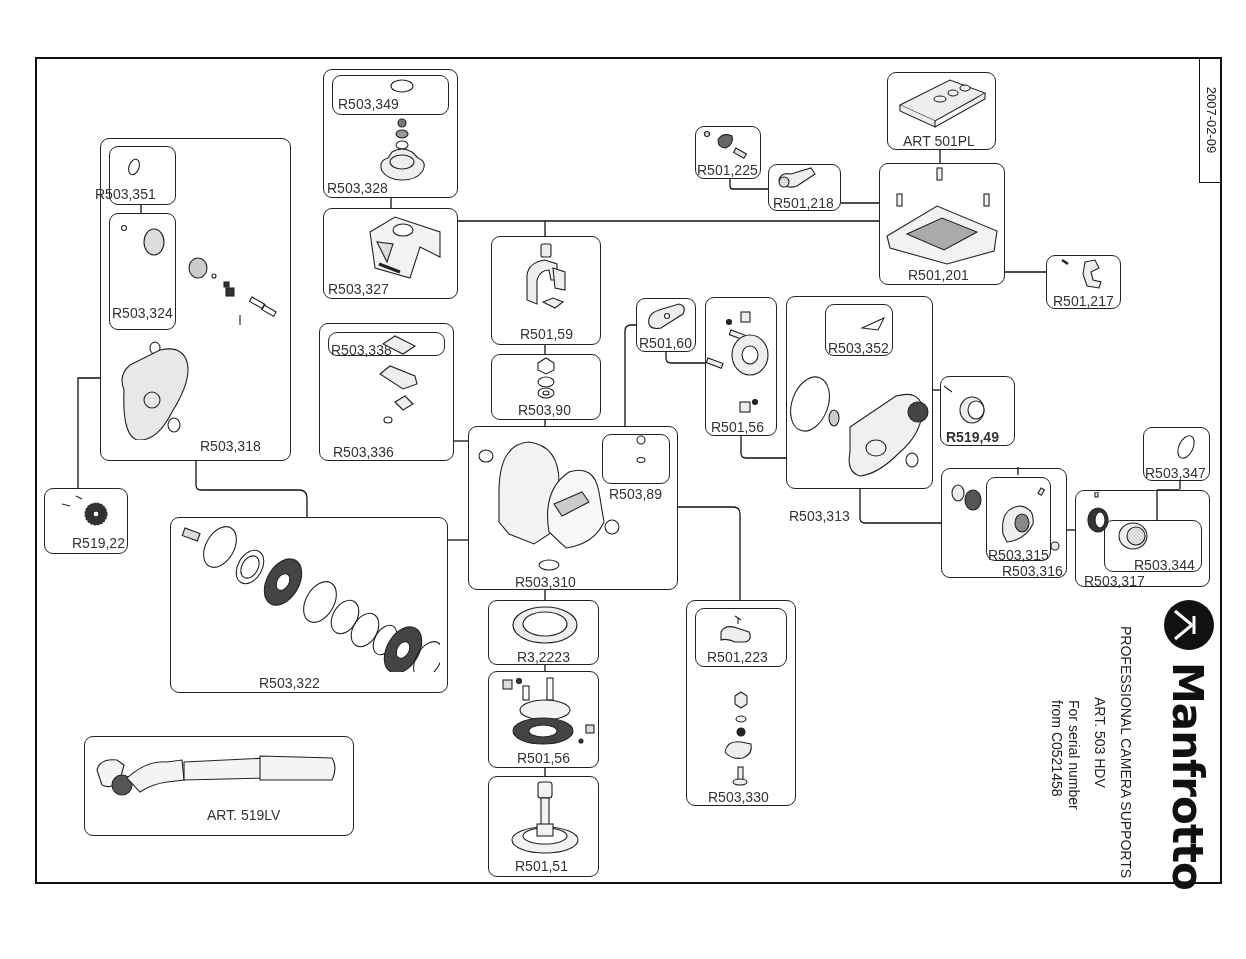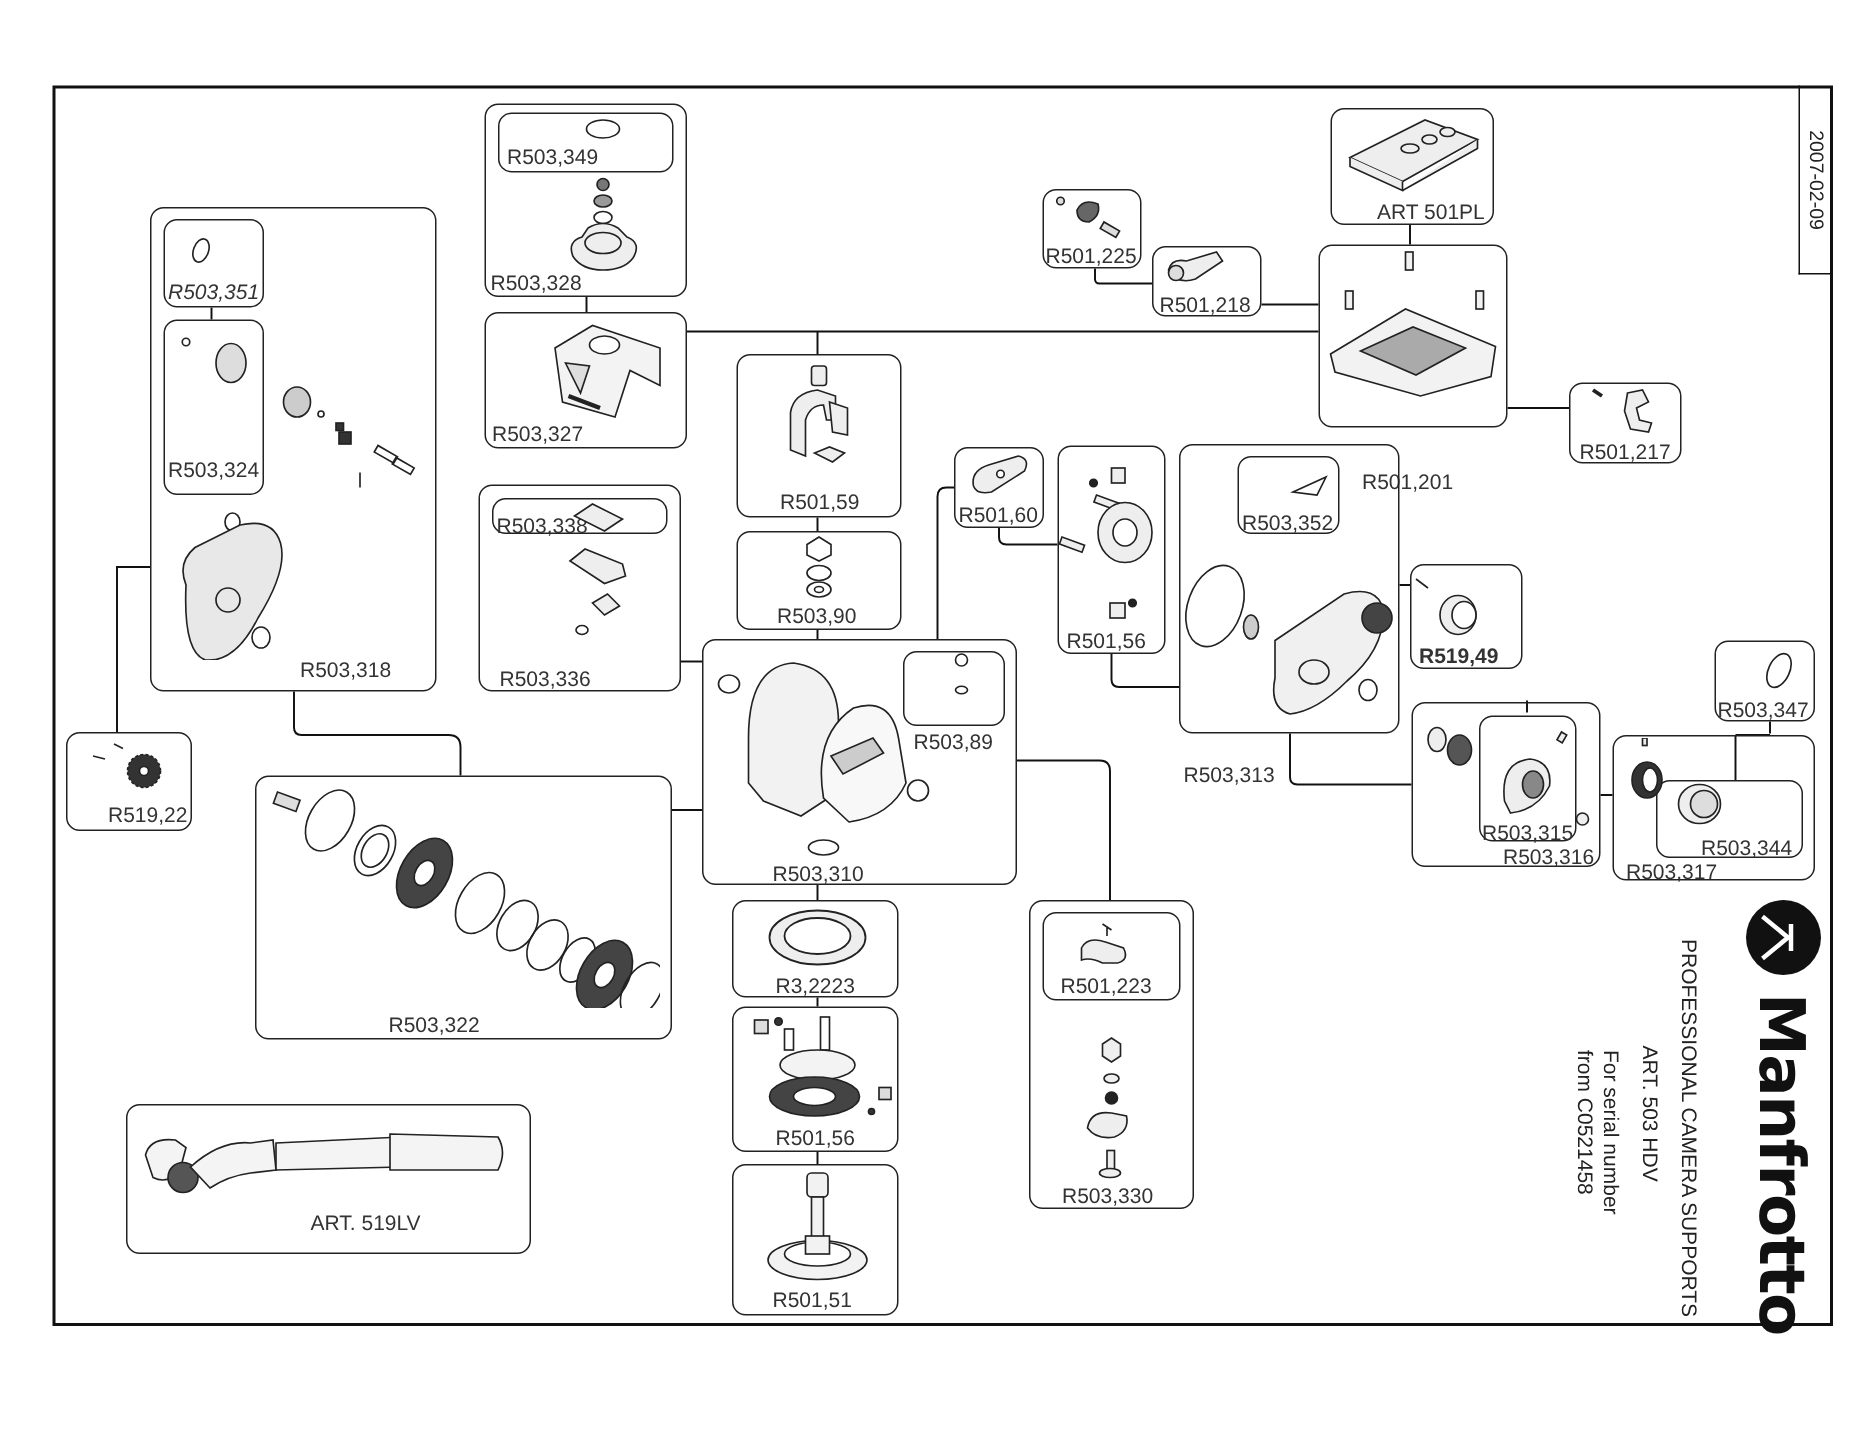--- a/index.html
+++ b/index.html
@@ -83,21 +83,21 @@
       <path d="M5 20 L30 5 L75 20 L75 45 L55 35 L45 66 L10 56 Z"></path>
       <ellipse cx="38" cy="18" rx="10" ry="6" fill="#fff"></ellipse>
       <path d="M12 30 L22 50 L28 32 Z" fill="#ddd"></path>
       <path d="M14 52 L35 60" stroke-width="3"></path>
     </g>
   </svg>
 
   <div class="box" style="left:100px;top:138px;width:191px;height:323px;"></div>
   <div class="box" style="left:109px;top:146px;width:67px;height:59px;"></div>
   <div class="box" style="left:109px;top:213px;width:67px;height:117px;"></div>
-  <div class="lbl" style="left:112px;top:187px;font-style:italic;">R503,351</div>
+  <div class="lbl" style="left:95px;top:187px;">R503,351</div>
   <div class="lbl" style="left:112px;top:306px;">R503,324</div>
   <div class="lbl" style="left:200px;top:439px;">R503,318</div>
   <svg class="part" style="left:112px;top:150px" width="180" height="290">
     <g fill="none" stroke="#222" stroke-width="1.1">
       <ellipse cx="22" cy="17" rx="5" ry="8" transform="rotate(20 22 17)"></ellipse>
       <circle cx="12" cy="78" r="2.5"></circle>
       <ellipse cx="42" cy="92" rx="10" ry="13" fill="#ddd"></ellipse>
       <ellipse cx="86" cy="118" rx="9" ry="10" fill="#ccc"></ellipse>
       <circle cx="102" cy="126" r="2"></circle>
       <rect x="112" y="132" width="5" height="5" fill="#333"></rect>
@@ -273,34 +273,34 @@
   <div class="box" style="left:768px;top:164px;width:73px;height:47px;"></div>
   <div class="lbl" style="left:773px;top:196px;">R501,218</div>
   <svg class="part" style="left:775px;top:166px" width="50" height="28">
     <g fill="#eee" stroke="#222" stroke-width="1.1">
       <path d="M4 14 Q6 6 16 8 L36 2 L40 8 L22 20 Q10 24 4 14 Z"></path>
       <ellipse cx="9" cy="16" rx="5" ry="5" fill="#ddd"></ellipse>
     </g>
   </svg>
 
   <div class="box" style="left:887px;top:72px;width:109px;height:78px;"></div>
-  <div class="lbl" style="left:903px;top:134px;margin-left:15px;">ART 501PL</div>
+  <div class="lbl" style="left:903px;top:134px;">ART 501PL</div>
   <svg class="part" style="left:895px;top:75px" width="95" height="55">
     <g fill="#eee" stroke="#222" stroke-width="1.1">
       <path d="M5 30 L55 5 L90 18 L40 46 Z"></path>
       <path d="M5 30 L5 36 L40 52 L40 46"></path>
       <path d="M40 52 L90 24 L90 18"></path>
       <ellipse cx="45" cy="24" rx="6" ry="3"></ellipse>
       <ellipse cx="58" cy="18" rx="5" ry="3"></ellipse>
       <ellipse cx="70" cy="13" rx="5" ry="3"></ellipse>
     </g>
   </svg>
 
   <div class="box" style="left:879px;top:163px;width:126px;height:122px;"></div>
-  <div class="lbl" style="left:908px;top:268px;margin-top:46px;">R501,201</div>
+  <div class="lbl" style="left:908px;top:268px;">R501,201</div>
   <svg class="part" style="left:882px;top:166px" width="120" height="100">
     <g fill="#f2f2f2" stroke="#222" stroke-width="1.1">
       <rect x="55" y="2" width="5" height="12"></rect>
       <rect x="15" y="28" width="5" height="12"></rect>
       <rect x="102" y="28" width="5" height="12"></rect>
       <path d="M5 70 L55 40 L115 65 L112 85 L65 98 L8 82 Z"></path>
       <path d="M25 68 L60 52 L95 66 L62 84 Z" fill="#aaa"></path>
     </g>
   </svg>
 

